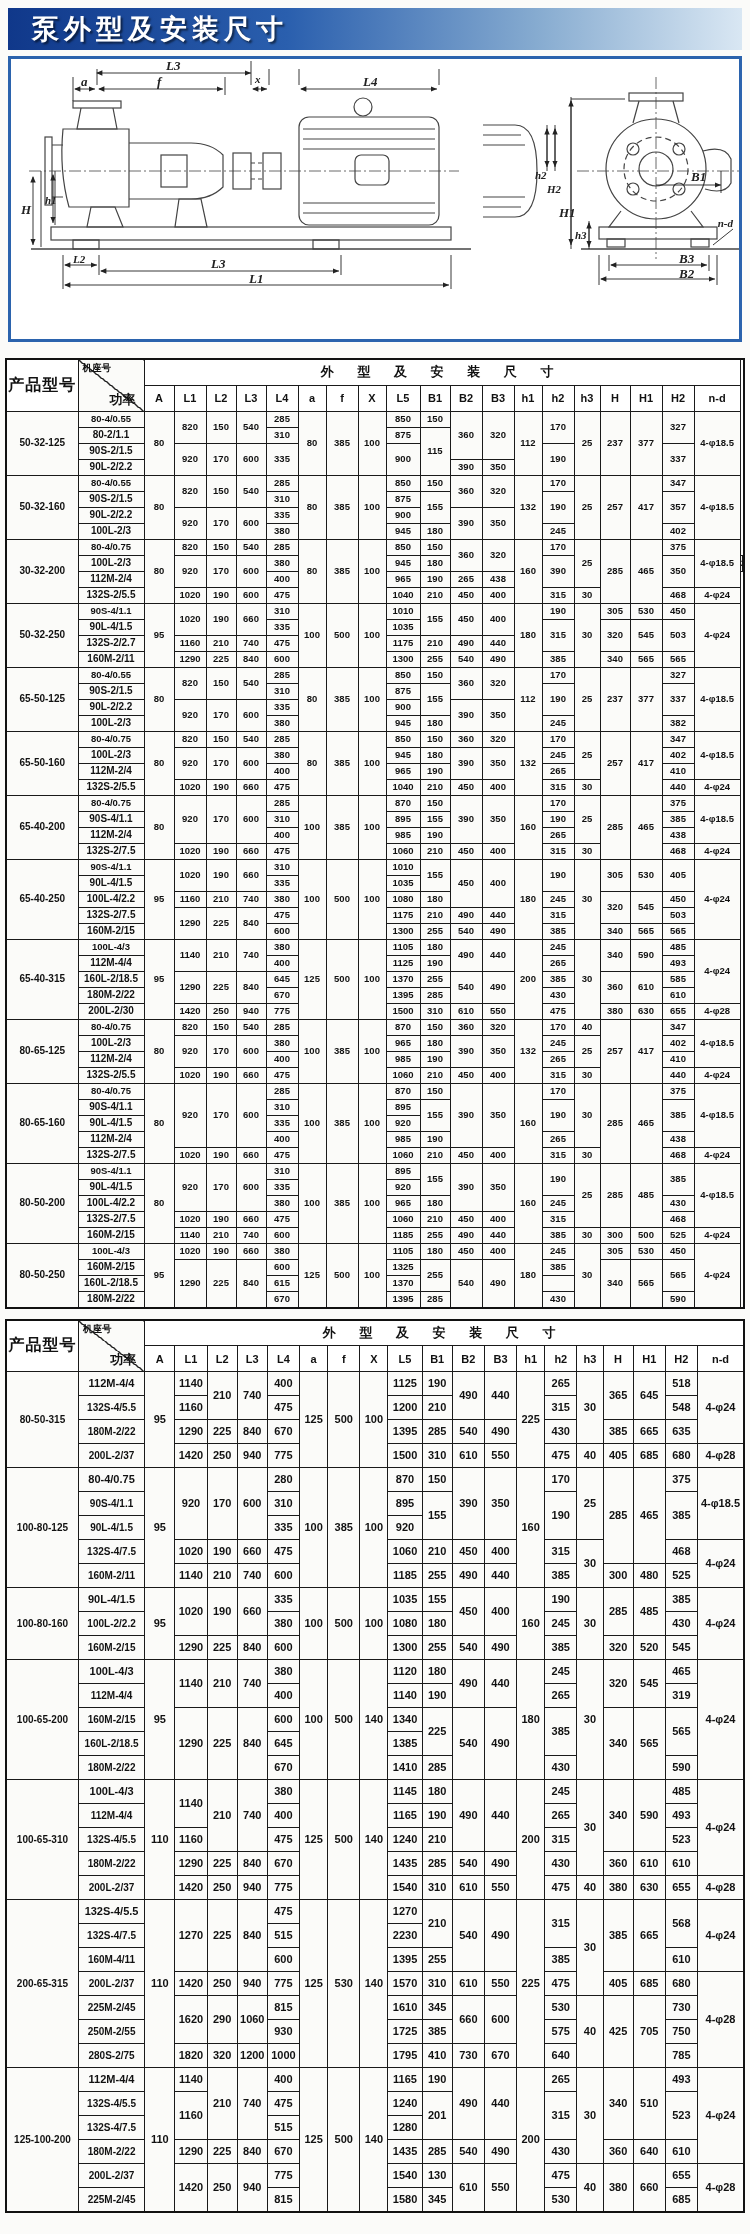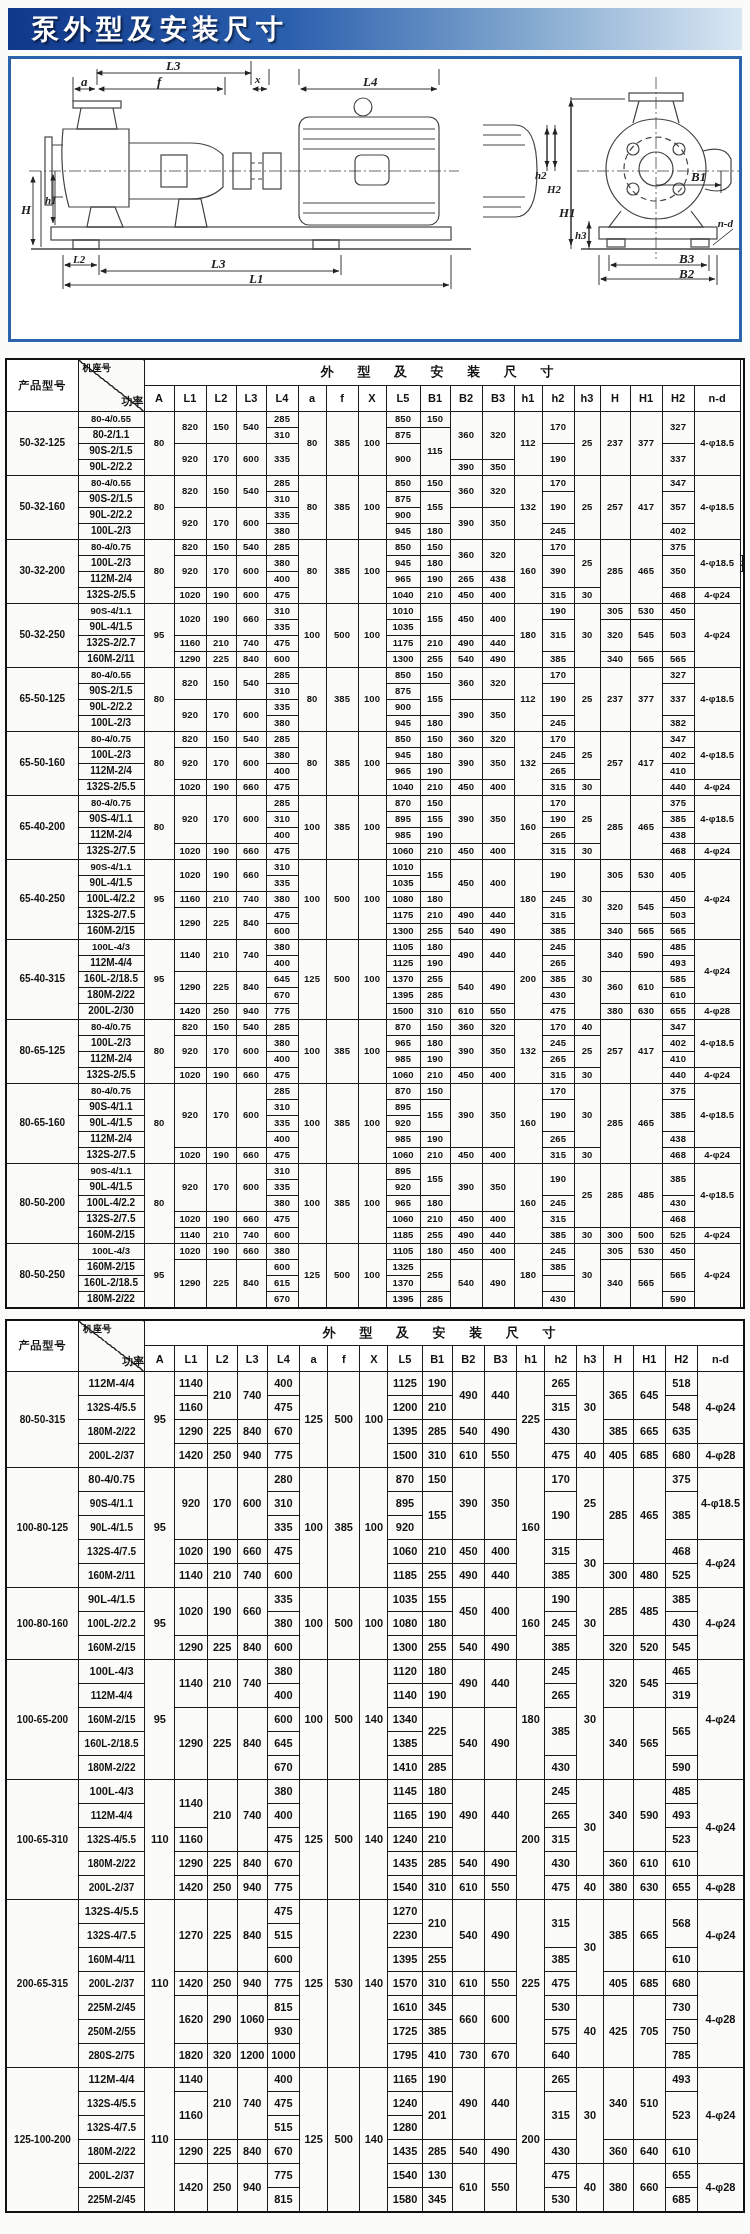--- a/index.html
+++ b/index.html
@@ -12,26 +12,26 @@
   .tables{margin:16px 5px 6px 5px;}
   table.spec{border-collapse:collapse;table-layout:fixed;width:740px;margin-bottom:10px;}
   table.spec td,table.spec th{border:1px solid #1a1a1a;text-align:center;vertical-align:middle;padding:0;color:#111;overflow:hidden;white-space:nowrap;}
   table.spec{border:2px solid #111;}
   .t1 tbody td{height:15px;font-size:9.5px;font-weight:700;line-height:1;}
   .t2 tbody td{height:23px;font-size:11px;font-weight:700;line-height:1;}
   thead th{font-weight:bold;background:#fff;}
   .t1 thead tr{height:26px;} .t2 thead tr{height:26px;}
   .th-span{font-size:13px;letter-spacing:10px;}
   .th-col{font-size:11px;}
-  .th-model{font-size:11px;letter-spacing:1px;}
+  .th-model{font-size:16px;letter-spacing:1px;}
   .t1 tbody td:first-child,.t2 tbody td:first-child{font-size:10px;letter-spacing:0;}
   tr.block-start td{border-top:1.5px solid #000;}
   .diagcell{position:relative;background:linear-gradient(to top right,transparent calc(50% - 0.7px),#222 calc(50% - 0.7px),#222 calc(50% + 0.7px),transparent calc(50% + 0.7px));}
   .diag-tl{position:absolute;top:2px;left:4px;font-size:9.5px;}
-  .diag-br{position:absolute;bottom:2px;right:0;font-size:11px;}
+  .diag-br{position:absolute;bottom:2px;right:8px;font-size:13px;}
 </style>
 </head>
 <body>
 
 <div class="page">
 
   <div class="banner">
     <span class="banner-title">泵外型及安装尺寸</span>
   </div>
 

